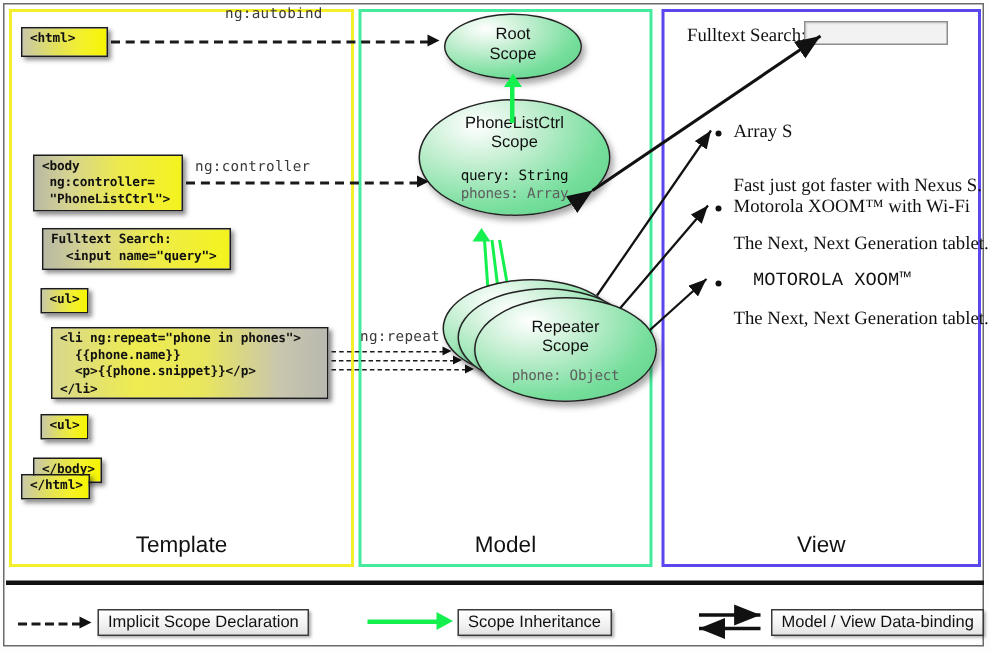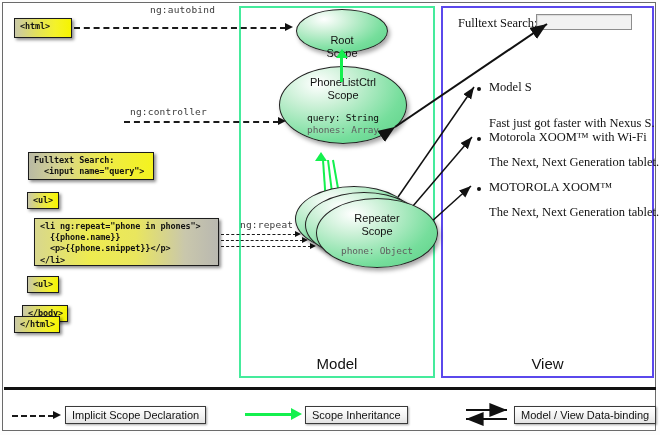--- a/index.html
+++ b/index.html
@@ -202,23 +202,29 @@
     white-space: nowrap;
   }
 </style>
 </head>
 <body>
 
 <div id="root">
 
   <div class="outer-frame"></div>
 
+  <div class="column col-template">
+    <div class="col-title">Template</div>
+  </div>
 
   <div class="codebox" style="left:14px; top:18px; width:58px; height:20px;">&lt;html&gt;</div>
 
+  <div class="codebox wide-grad" style="left:22px; top:103px; width:100px; height:38px;">&lt;body
+ ng:controller=
+ "PhoneListCtrl"&gt;</div>
 
   <div class="codebox wide-grad" style="left:28px; top:152px; width:126px; height:28px;">Fulltext Search:
   &lt;input name="query"&gt;</div>
 
   <div class="codebox" style="left:27px; top:192px; width:32px; height:17px;">&lt;ul&gt;</div>
 
   <div class="codebox li-grad" style="left:34px; top:218px; width:185px; height:48px;">&lt;li ng:repeat="phone in phones"&gt;
   {{phone.name}}
   &lt;p&gt;{{phone.snippet}}&lt;/p&gt;
 &lt;/li&gt;</div>
@@ -227,21 +233,21 @@
 
   <div class="codebox" style="left:22px; top:305px; width:46px; height:17px;">&lt;/body&gt;</div>
 
   <div class="codebox" style="left:14px; top:316px; width:46px; height:17px;">&lt;/html&gt;</div>
 
   <div class="column col-model">
     <div class="col-title">Model</div>
   </div>
 
   <div class="ellipse" style="left:296px; top:9px; width:92px; height:44px;">
-    <div class="e-title" style="margin-top:24px;">Root</div>
+    <div class="e-title" style="margin-top:7px;">Root</div>
     <div class="e-title">Scope</div>
   </div>
 
   <div class="ellipse" style="left:279px; top:66px; width:128px; height:78px;">
     <div class="e-title" style="margin-top:9px;">PhoneListCtrl</div>
     <div class="e-title">Scope</div>
     <div class="e-prop bold" style="margin-top:10px;">query: String</div>
     <div class="e-prop dim">phones: Array</div>
   </div>
 
@@ -263,29 +269,29 @@
   <div class="green-arrow-up" style="left:315px; top:152px;"></div>
 
   <div class="column col-view">
     <div class="col-title">View</div>
   </div>
 
   <div class="view-label" style="left:458px; top:16px;">Fulltext Search:</div>
   <div class="view-input" style="left:536px; top:14px; width:96px; height:16px;"></div>
 
   <div class="view-bullet" style="left:477px; top:87px;"></div>
-  <div class="view-li" style="left:489px; top:80px;">Model S</div>
+  <div class="view-li" style="left:489px; top:80px;">Array S</div>
   <div class="view-snippet" style="left:489px; top:105px;margin-top:11px;">Fast just got faster with Nexus S.</div>
 
   <div class="view-bullet" style="left:477px; top:137px;"></div>
   <div class="view-li" style="left:489px; top:130px;">Motorola XOOM™  with Wi-Fi</div>
   <div class="view-snippet" style="left:489px; top:155px;">The Next, Next Generation tablet.</div>
 
   <div class="view-bullet" style="left:477px; top:187px;"></div>
-  <div class="view-li" style="left:489px; top:180px;">MOTOROLA XOOM™</div>
+  <div class="view-li" style="left:502px; top:180px;font-family:Liberation Mono, monospace;">MOTOROLA XOOM™</div>
   <div class="view-snippet" style="left:489px; top:205px;">The Next, Next Generation tablet.</div>
 
   <div class="dash-line" style="left:74px; top:27px; width:212px;"></div>
   <div class="arrow-head-right" style="left:285px; top:23px;"></div>
   <div class="conn-label" style="left:150px; top:4px;">ng:autobind</div>
 
   <div class="dash-line" style="left:124px; top:121px; width:155px;"></div>
   <div class="arrow-head-right" style="left:278px; top:117px;"></div>
   <div class="conn-label" style="left:130px; top:106px;">ng:controller</div>
 

